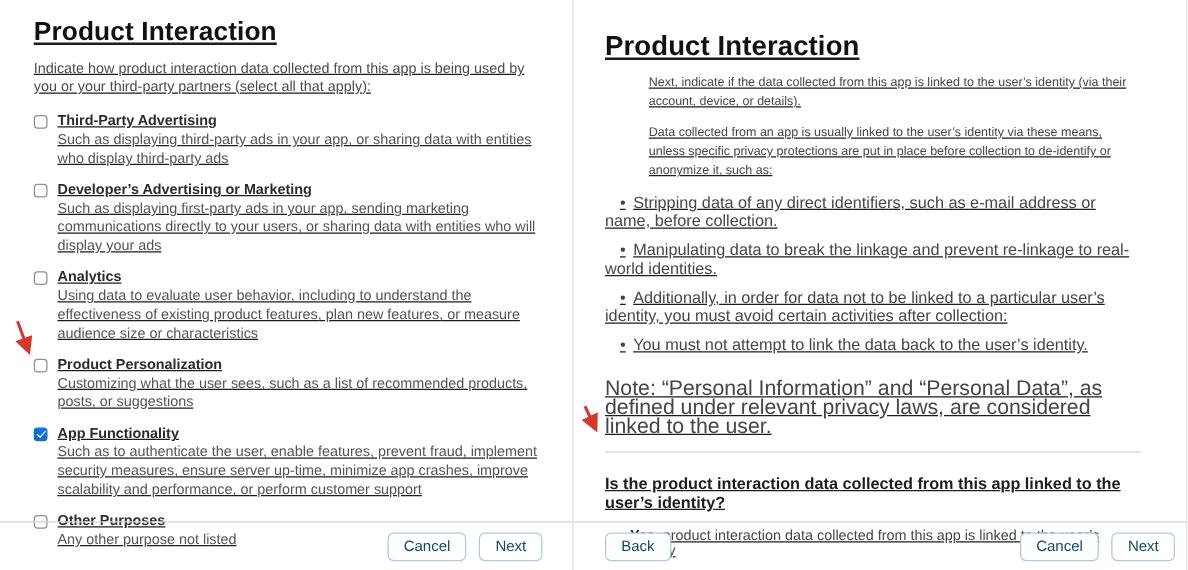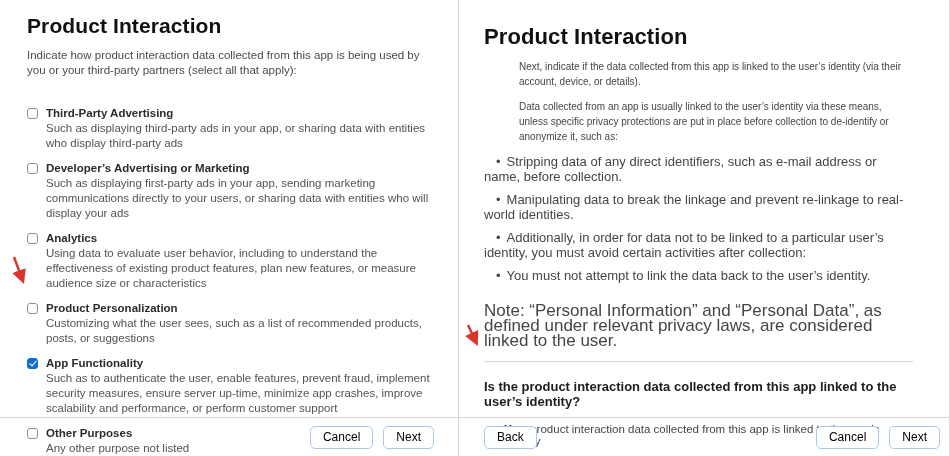--- a/index.html
+++ b/index.html
@@ -2,28 +2,28 @@
 <html><head>
 <meta charset="utf-8">
 <style>
   * { margin:0; padding:0; box-sizing:border-box; }
   html,body { background:#ffffff; }
   .stage {
     width:950px; height:456px; position:relative; background:#fff;
     font-family:"Liberation Sans", sans-serif; color:#1d1d1f;
     display:flex; overflow:hidden;
   }
-  .panel { position:relative; height:456px; background:#fff; }
+  .panel { position:relative; height:456px; background:#fff;text-decoration:underline; }
   .panel-left  { width:461px; border-right:1px solid #d8d8dc; }
   .panel-right { flex:1; border-right:1px solid #d8d8dc; }
 
   
   .left-content { padding:14px 18px 0 27px; }
   .page-title { font-size:21px; font-weight:bold; color:#111114; letter-spacing:.1px; margin-bottom:10px; }
-  .intro { font-size:11.5px; line-height:15px; color:#4a4b4f; margin-bottom:29px; max-width:424px; }
+  .intro { font-size:11.5px; line-height:15px; color:#4a4b4f; margin-bottom:13px; max-width:424px; }
 
   .purpose-item { margin-bottom:11px; }
   .item-head { display:flex; align-items:center; gap:8px; margin-bottom:2px; }
   .checkbox {
     width:11px; height:11px; flex:0 0 11px; border:1px solid #8e8e93;
     border-radius:3px; background:#fff; position:relative; display:inline-block;
   }
   .checkbox.checked { background:#0c6fd6; border-color:#0c6fd6; }
   .checkbox.checked::after {
     content:""; position:absolute; left:3px; top:0.5px; width:3px; height:6px;
@@ -34,21 +34,21 @@
 
   .footer {
     position:absolute; left:0; right:0; bottom:0; height:39px;
     border-top:1px solid #d4d4d8; display:flex; align-items:center;gap:40px;
   }
   .footer-left  { justify-content:flex-end; padding-right:24px; gap:10px; }
   .footer-right { justify-content:space-between; padding-left:25px; padding-right:9px; }
   .footer-btns { display:flex; gap:10px; }
   .btn {
     background:#fff; border:1px solid #abc9e6; border-radius:5px;
-    color:#000000; font-size:12px; font-family:"Liberation Sans",sans-serif;
+    color:#0c4a6e; font-size:12px; font-family:"Liberation Sans",sans-serif;
     padding:3px 12px; line-height:15px; cursor:pointer;
   }
 
   
   .right-content { padding:24px 36px 0 25px; }
   .page-title-lg { font-size:22px; font-weight:bold; color:#111114; letter-spacing:.1px; margin-bottom:9px; }
   .para { font-size:10px; line-height:15px; color:#444549; margin-bottom:10px; max-width:428px;margin-left:35px; }
   .bullet { font-size:13px; line-height:15px; color:#444549; margin-bottom:8px; max-width:430px; text-indent:12px; }
   .bullet .dot { margin-right:6px; color:#444549; }
   .bullet .bullet-text { text-indent:0; }

